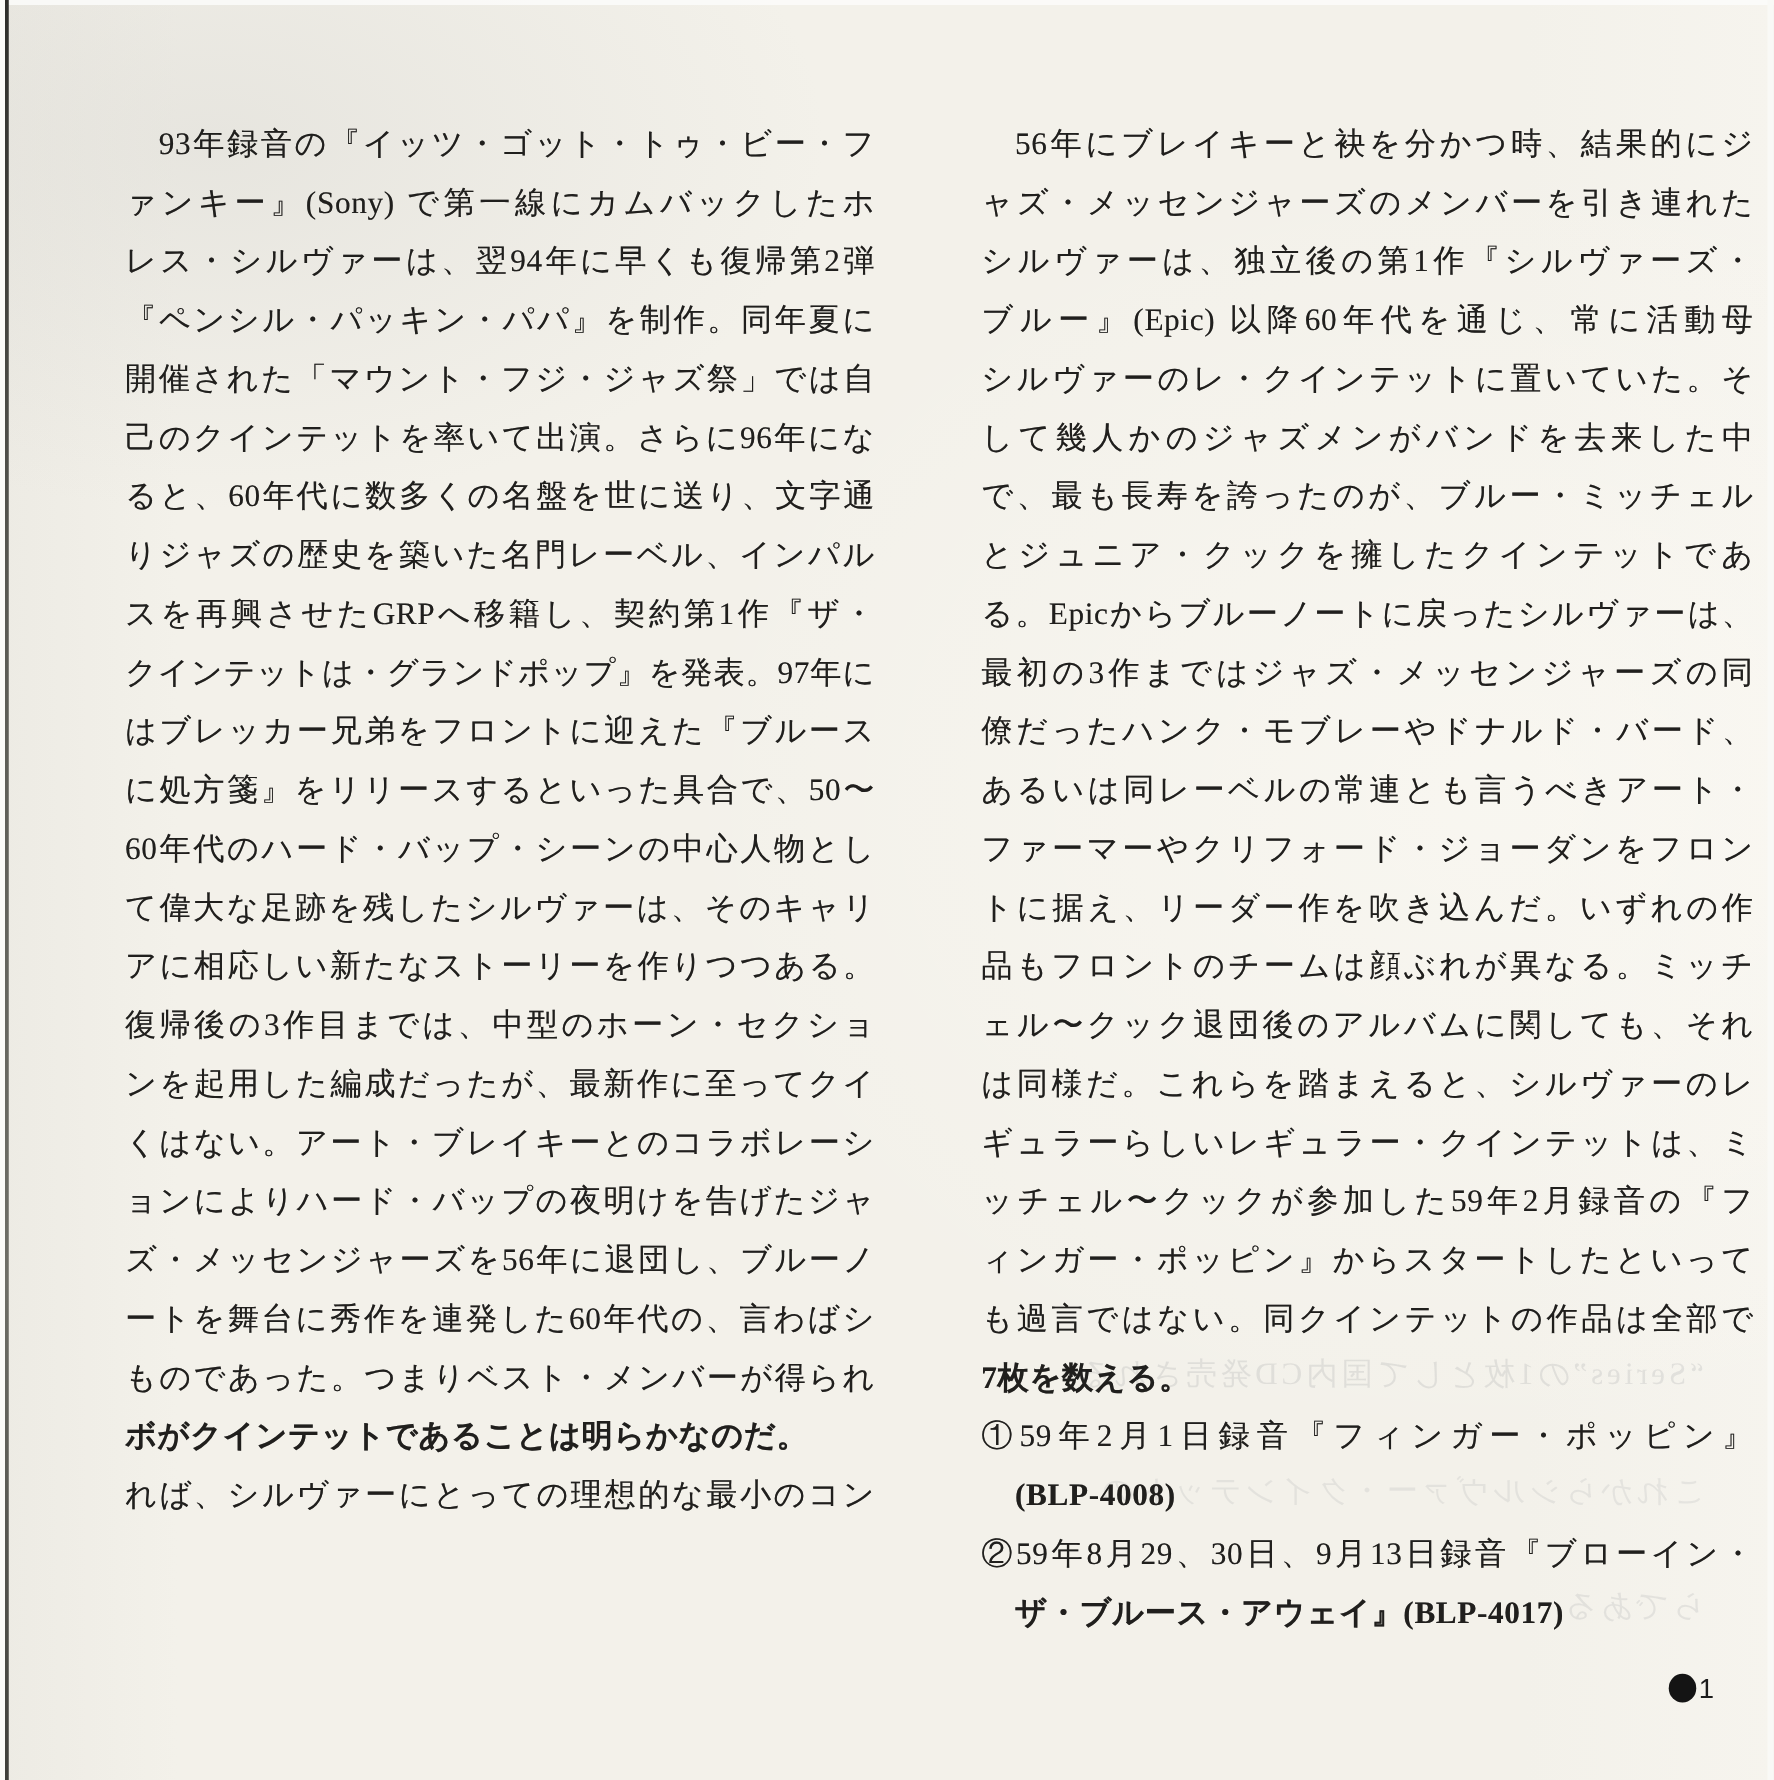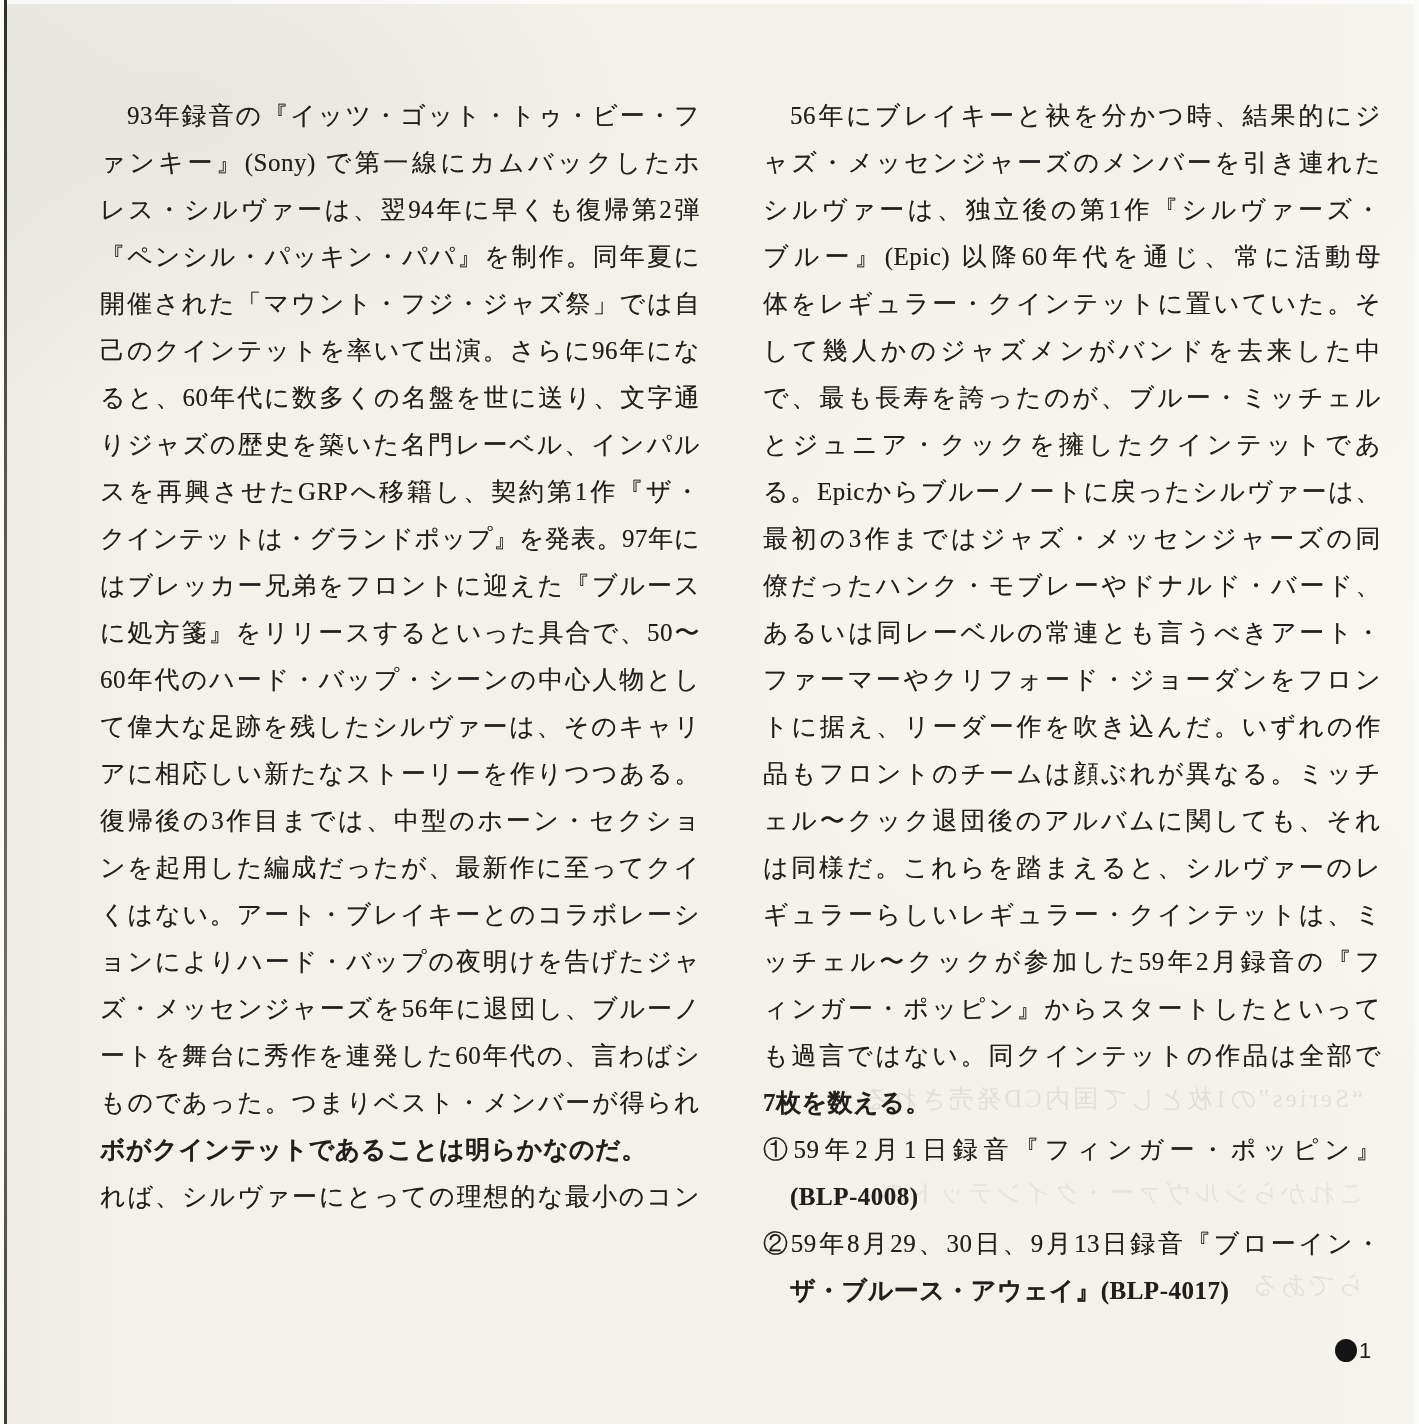--- a/index.html
+++ b/index.html
@@ -20,21 +20,21 @@
   
   .edge-white-left{position:absolute;left:0;top:0;width:4px;height:100%;background:#fbfbf8;z-index:6;}
   .edge-dark-left{position:absolute;left:4px;top:0;width:3px;height:100%;
     background:linear-gradient(#2e2e2a,#5a5a53 35%,#6e6e66 72%,#3f3f3a);z-index:6;}
   .edge-white-top{position:absolute;left:0;top:0;width:100%;height:4px;background:rgba(252,252,250,0.85);z-index:5;}
   .edge-white-right{position:absolute;right:0;top:0;width:5px;height:100%;background:#f9f9f6;z-index:5;}
 
   
   .col{position:absolute;top:92px;overflow:hidden;z-index:2;}
   .col-left{left:100px;width:600px;}
-  .col-right{left:763px;width:618px;}
+  .col-right{left:785px;width:618px;}
   .tl{
     height:47px;line-height:47px;font-size:25px;
     letter-spacing:0.5px;white-space:nowrap;
     text-align:justify;text-align-last:justify;text-justify:inter-character;
     color:#201f1d;
     text-shadow:0 0 0.5px rgba(40,40,40,0.55);
   }
   .tl.noj{text-align-last:left;font-weight:bold;}
   .tl.ind{text-indent:27px;}
 
@@ -92,21 +92,21 @@
   <div class="tl">ものであった。つまりベスト・メンバーが得られ</div>
   <div class="tl noj">ボがクインテットであることは明らかなのだ。</div>
   <div class="tl">れば、シルヴァーにとっての理想的な最小のコン</div>
 </div>
 
 <div class="col col-right">
   <div class="tl ind">56年にブレイキーと袂を分かつ時、結果的にジ</div>
   <div class="tl">ャズ・メッセンジャーズのメンバーを引き連れた</div>
   <div class="tl">シルヴァーは、独立後の第1作『シルヴァーズ・</div>
   <div class="tl">ブルー』(Epic) 以降60年代を通じ、常に活動母</div>
-  <div class="tl">体をレギュラー・クインテットに置いていた。そ</div>
+  <div class="tl">シルヴァーのレ・クインテットに置いていた。そ</div>
   <div class="tl">して幾人かのジャズメンがバンドを去来した中</div>
   <div class="tl">で、最も長寿を誇ったのが、ブルー・ミッチェル</div>
   <div class="tl">とジュニア・クックを擁したクインテットであ</div>
   <div class="tl">る。Epicからブルーノートに戻ったシルヴァーは、</div>
   <div class="tl">最初の3作まではジャズ・メッセンジャーズの同</div>
   <div class="tl">僚だったハンク・モブレーやドナルド・バード、</div>
   <div class="tl">あるいは同レーベルの常連とも言うべきアート・</div>
   <div class="tl">ファーマーやクリフォード・ジョーダンをフロン</div>
   <div class="tl">トに据え、リーダー作を吹き込んだ。いずれの作</div>
   <div class="tl">品もフロントのチームは顔ぶれが異なる。ミッチ</div>

